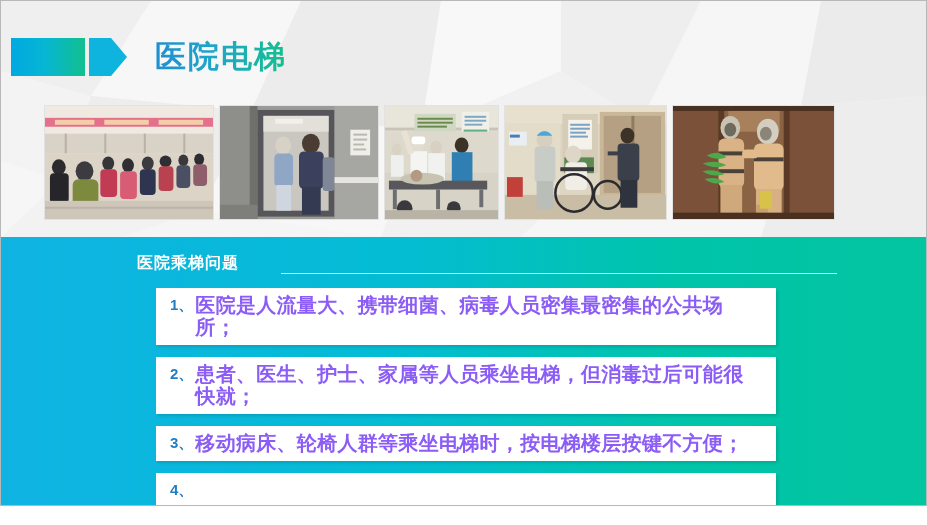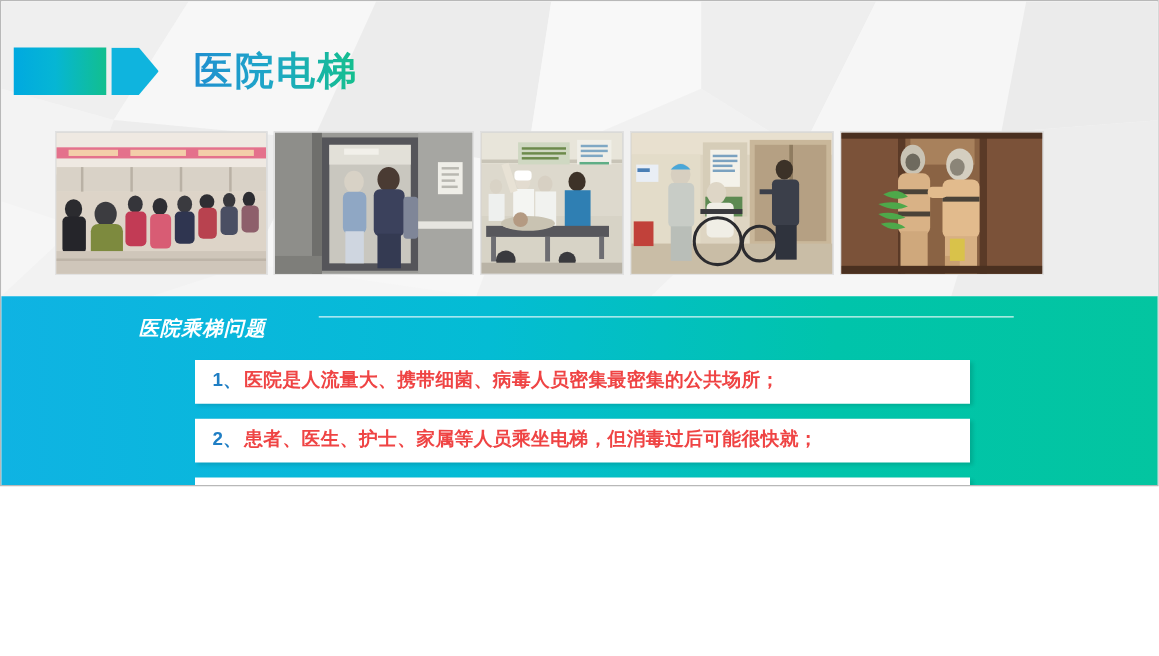--- a/index.html
+++ b/index.html
@@ -6,21 +6,21 @@
   html,body { width:927px; height:525px; overflow:hidden; }
   body {
     font-family:"Liberation Sans","DejaVu Sans",sans-serif;
     background:#ffffff;
     position:relative;
   }
 
   
   #slide {
     position:absolute; inset:0;
-    width:927px; height:389px;
+    width:927px; height:506px;
     background:#ffffff;
     border:1px solid #b8b8b8;
     overflow:hidden;
   }
 
   
   .upper {
     position:absolute; left:0; top:0; width:927px; height:236px;
     background:#f4f4f4;
     overflow:hidden;
@@ -64,22 +64,22 @@
     background:#cfcfcf;
   }
   .photo .scene { position:absolute; inset:0; }
 
   
   .lower {
     position:absolute; left:0; top:236px; width:927px; height:289px;
     background:linear-gradient(90deg,#0fb3e3 0%,#04bcd4 42%,#00c4ab 72%,#03c5a0 100%);
   }
   .section-head {
-    position:absolute; left:110px; top:16px;
-    display:flex; align-items:flex-start; width:700px;font-style:italic;
+    position:absolute; left:136px; top:16px;
+    display:flex; align-items:flex-end; width:700px;
   }
   .section-head .txt {
     color:#ffffff; font-size:16px; font-weight:bold; letter-spacing:1px;
     white-space:nowrap;
   }
   .section-head .rule {
     flex:1; height:1px; background:rgba(255,255,255,.85); margin-left:42px;
   }
 
   .bullets { position:absolute; left:155px; top:51px; width:620px; }
@@ -90,21 +90,21 @@
     padding:6px 14px 7px 14px;
     display:flex;
     align-items:flex-start;
   }
   .bullet .num {
     color:#1f7ec4; font-size:15px; font-weight:bold;
     white-space:nowrap; line-height:22px;
     margin-right:2px;
   }
   .bullet .body {
-    color:#ef4444; font-size:15px; font-weight:bold;
+    color:#8b5cf6; font-size:20px; font-weight:bold;
     line-height:22px; letter-spacing:.3px;
   }
   .bullet .body .l2 { display:block; }
 </style>
 </head>
 <body>
 
 <div id="slide">
 
   <div class="upper">
@@ -352,20 +352,23 @@
 
       <div class="bullet">
         <span class="num">2、</span>
         <span class="body">
           <span>患者、医生、护士、家属等人员乘坐电梯，但消毒过后可能很快就；</span>
         </span>
       </div>
 
       <div class="bullet">
         <span class="num">3、</span>
+        <span class="body">
+          <span>移动病床、轮椅人群等乘坐电梯时，按电梯楼层按键不方便；</span>
+        </span>
       </div>
 
       <div class="bullet">
         <span class="num">4、</span>
       </div>
 
     </div>
   </div>
 
 </div>

